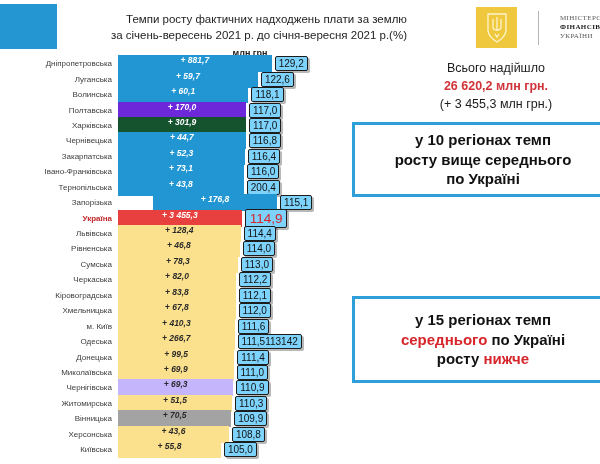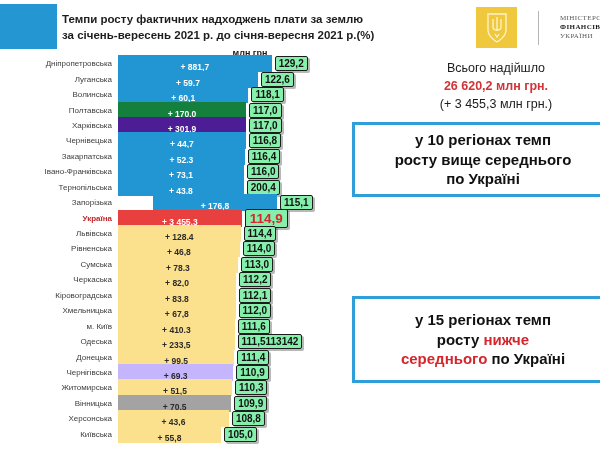--- a/index.html
+++ b/index.html
@@ -5,21 +5,21 @@
   * { margin: 0; padding: 0; box-sizing: border-box; }
   html, body { background: #e8e8e8; }
   body { font-family: "Liberation Sans", sans-serif; }
   .page {
     position: relative; width: 600px; height: 464px;
     background: #ffffff; overflow: hidden; margin: 0 auto;
   }
   .corner-square { position: absolute; left: 0; top: 4px; width: 57px; height: 45px; }
   .title {
     position: absolute; left: 62px; top: 11px; width: 345px;
-    text-align: left; font-weight: bold; font-size: 11.5px;
+    text-align: right; font-weight: normal; font-size: 11.5px;
     line-height: 1.4; color: #1d1d1d;
   }
   
   .logo { position: absolute; left: 476px; top: 7px; display: flex; align-items: center; gap: 21px; }
   .logo-square { width: 41px; height: 41px; background: #efc83d; display: flex; align-items: center; justify-content: center; }
   .logo-divider { width: 1px; height: 34px; background: #b5b5b5; }
   .logo-text { font-family: "Liberation Serif", serif; font-size: 7px; line-height: 1.25; letter-spacing: 0.4px; color: #5a5a5a; }
   .logo-text .l2 { font-weight: bold; color: #1c1c1c; }
   
   .summary { position: absolute; left: 400px; top: 60px; width: 192px; text-align: center; font-size: 12.5px; line-height: 1.42; color: #1c1c1c; }
@@ -34,28 +34,28 @@
   .callout-1 { top: 122px; height: 75px; }
   .callout-2 { top: 296px; height: 87px; }
   .callout .red { color: #d6252b; }
   
   .unit-label { position: absolute; left: 210px; top: 48px; width: 80px; text-align: center; font-weight: bold; font-size: 9px; color: #1c1c1c; }
   .chart { position: absolute; left: 0; top: 56px; width: 355px; }
   .row { display: flex; align-items: center; height: 15.45px; }
   .region { width: 118px; text-align: right; padding-right: 6px; font-size: 8px; color: #3c3c3c; white-space: nowrap; }
   .region.ukraine { color: #c2282c; font-weight: bold; }
   .bar {
-    height: 17px; display: flex; align-items: flex-end; justify-content: center;
-    font-size: 8.5px; font-weight: bold; white-space: nowrap; flex-shrink: 0;
+    height: 17px; display: flex; align-items: flex-start; justify-content: center;
+    font-size: 8.5px; font-weight: bold; white-space: nowrap; flex-shrink: 0; font-style: italic;
   }
   .bar.above, .bar.ukraine { color: #ffffff; }
   .bar.below { color: #2a2a2a; }
   .valbox {
-    margin-left: 3px; background: #86efac; border: 1.6px solid #1c1c1c; border-radius: 2px;
-    padding: 0 3px; font-size: 10px; font-weight: bold; color: #111; line-height: 13px;
+    margin-left: 3px; background: #7dd3fc; border: 1.6px solid #1c1c1c; border-radius: 2px;
+    padding: 0 3px; font-size: 10px; font-weight: normal; color: #111; line-height: 13px;
     white-space: nowrap; box-shadow: 2px 2px 0 rgba(0,0,0,0.28); flex-shrink: 0;
   }
   .valbox.ukraine { font-size: 13.5px; line-height: 17px; color: #d6252b; padding: 0 4px; }
 </style>
 </head>
 <body>
 
 <div class="page">
 
   <div class="corner-square" style="background: rgb(36, 151, 211);"></div>
@@ -93,22 +93,22 @@
   </div>
 
   <div class="callout callout-1">
     <div>у 10 регіонах темп</div>
     <div>росту вище середнього</div>
     <div>по  Україні</div>
   </div>
 
   <div class="callout callout-2">
     <div>у 15 регіонах темп</div>
+    <div><span class="red">середнього</span><span> по Україні</span></div>
     <div><span>росту </span><span class="red">нижче</span></div>
-    <div><span class="red">середнього</span><span> по Україні</span></div>
   </div>
 
   <div class="unit-label">млн грн</div>
 
   <div class="chart" id="chart-rows">
       <div class="row">
         <div class="region">Дніпропетровська</div>
         <div class="bar above" style="width: 153.7px; background: rgb(33, 150, 211);">
           <span>+ 881,7</span>
         </div>
@@ -123,28 +123,28 @@
       </div>
       <div class="row">
         <div class="region">Волинська</div>
         <div class="bar above" style="width: 130.4px; background: rgb(33, 150, 211);">
           <span>+ 60,1</span>
         </div>
         <div class="valbox">118,1</div>
       </div>
       <div class="row">
         <div class="region">Полтавська</div>
-        <div class="bar above" style="width: 128.1px; background: #15803d;">
+        <div class="bar above" style="width: 128.1px; background: #6d28d9;">
           <span>+ 170,0</span>
         </div>
         <div class="valbox">117,0</div>
       </div>
       <div class="row">
         <div class="region">Харківська</div>
-        <div class="bar above" style="width: 128.1px; background: #4c1d95;">
+        <div class="bar above" style="width: 128.1px; background: #14532d;">
           <span>+ 301,9</span>
         </div>
         <div class="valbox">117,0</div>
       </div>
       <div class="row">
         <div class="region">Чернівецька</div>
         <div class="bar above" style="width: 127.7px; background: rgb(33, 150, 211);">
           <span>+ 44,7</span>
         </div>
         <div class="valbox">116,8</div>
@@ -229,32 +229,39 @@
       <div class="row">
         <div class="region">м. Київ</div>
         <div class="bar below" style="width: 116.8px; background: rgb(251, 225, 142);">
           <span>+ 410,3</span>
         </div>
         <div class="valbox">111,6</div>
       </div>
       <div class="row">
         <div class="region">Одеська</div>
         <div class="bar below" style="width: 116.6px; background: rgb(251, 225, 142);">
-          <span>+ 233,5</span>
+          <span>+ 266,7</span>
         </div>
         <div class="valbox">111,5113142</div>
       </div>
       <div class="row">
         <div class="region">Донецька</div>
         <div class="bar below" style="width: 116.3px; background: rgb(251, 225, 142);">
           <span>+ 99,5</span>
         </div>
         <div class="valbox">111,4</div>
       </div>
       <div class="row">
+        <div class="region">Миколаївська</div>
+        <div class="bar below" style="width: 115.5px; background: rgb(251, 225, 142);">
+          <span>+ 69,9</span>
+        </div>
+        <div class="valbox">111,0</div>
+      </div>
+      <div class="row">
         <div class="region">Чернігівська</div>
         <div class="bar below" style="width: 115.3px; background: #c4b5fd;">
           <span>+ 69,3</span>
         </div>
         <div class="valbox">110,9</div>
       </div>
       <div class="row">
         <div class="region">Житомирська</div>
         <div class="bar below" style="width: 114px; background: rgb(251, 225, 142);">
           <span>+ 51,5</span>

